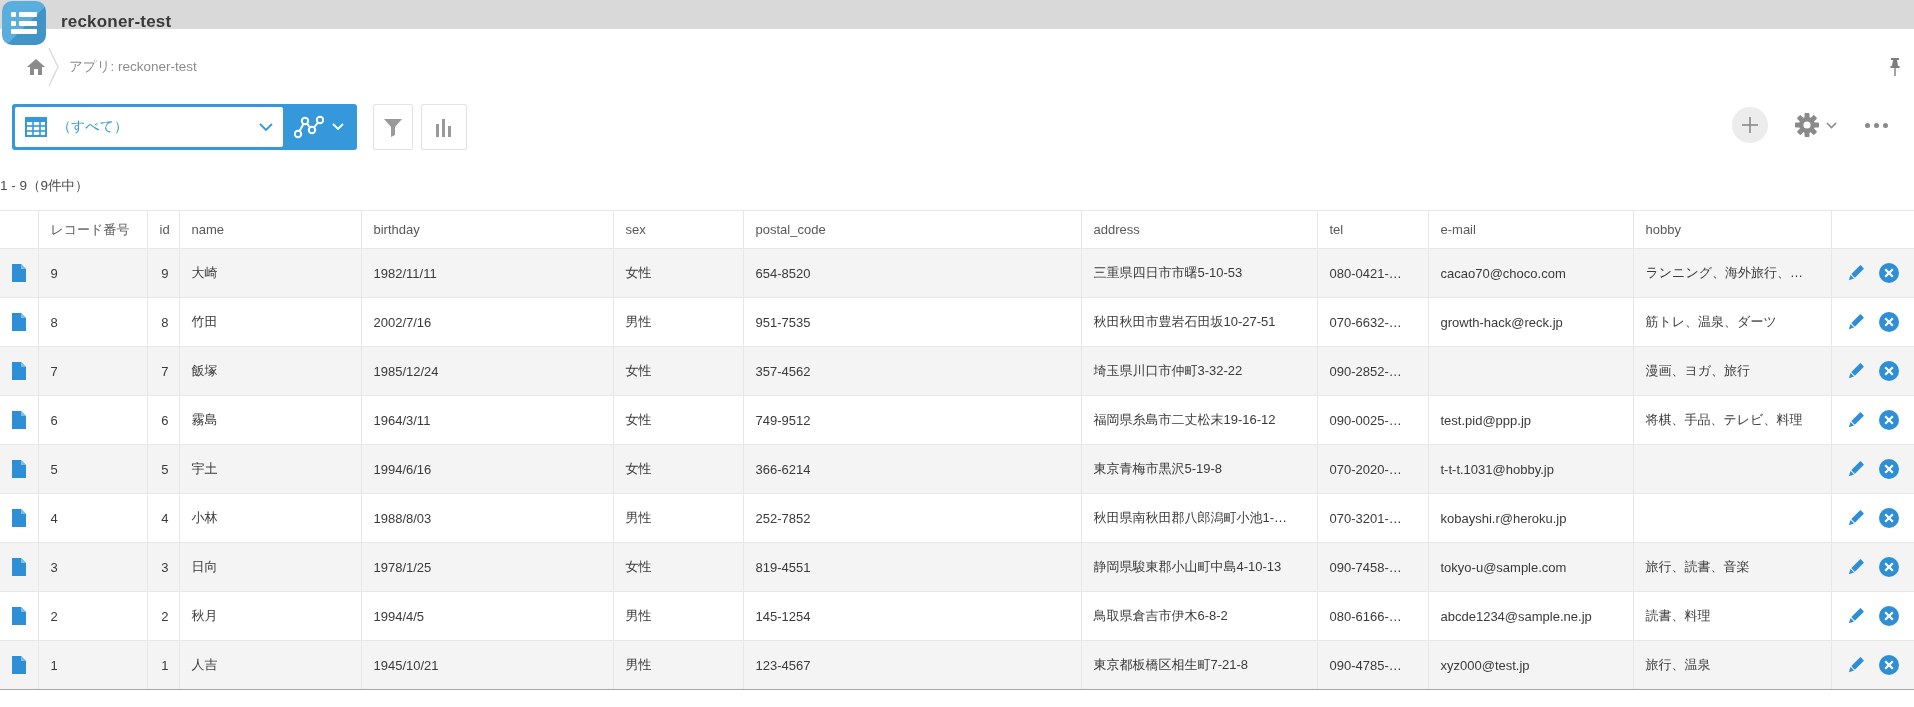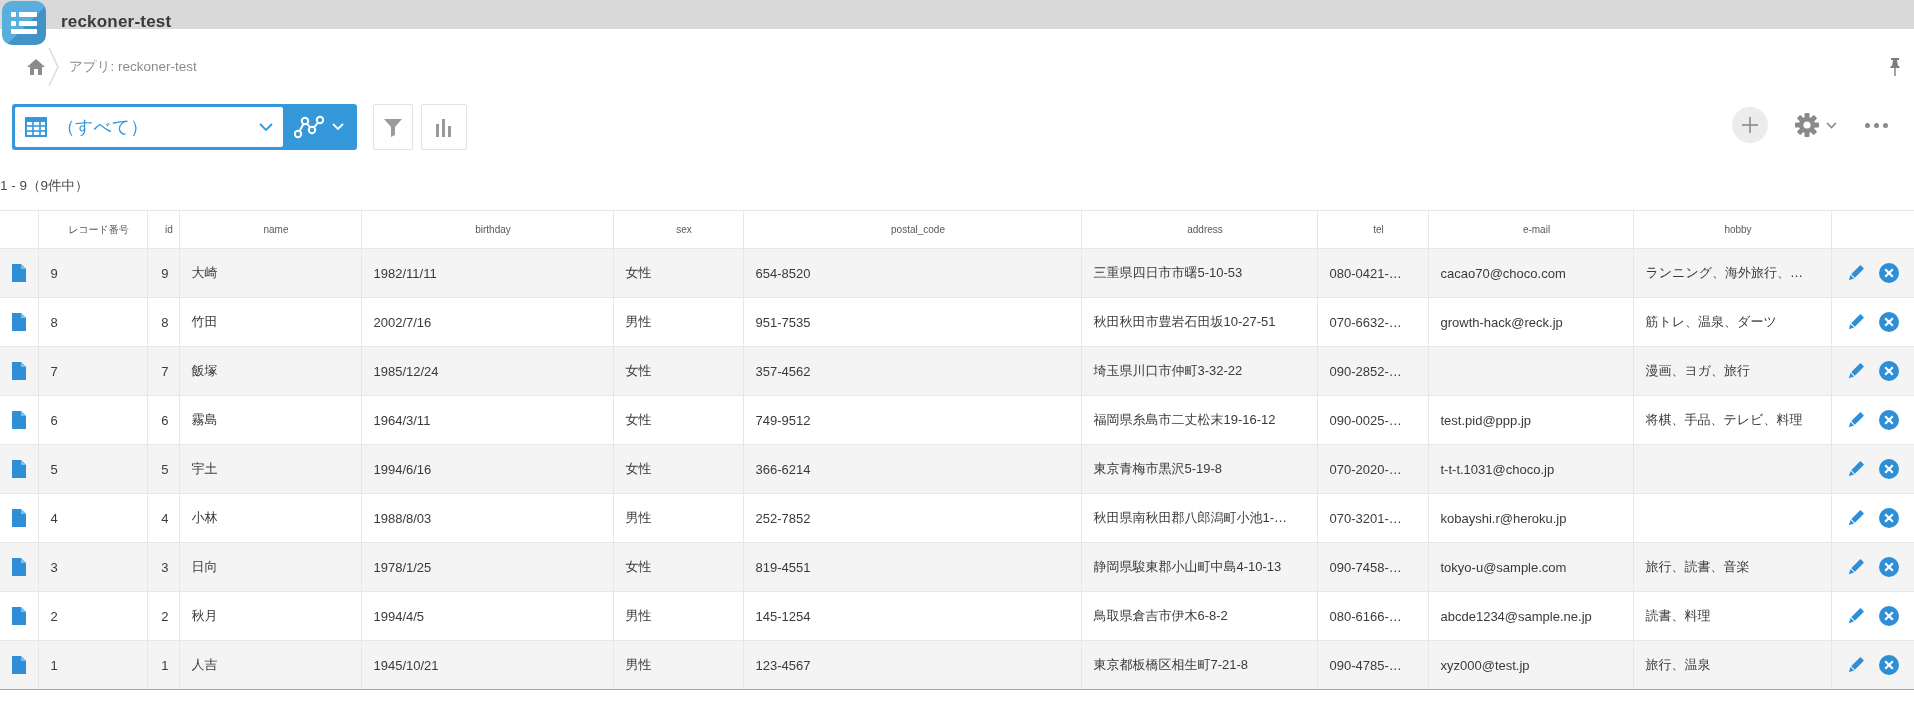--- a/index.html
+++ b/index.html
@@ -25,21 +25,21 @@
   .crumb-sep { position:absolute; left:30px; top:0; height:42px; }
   .crumb-label { position:absolute; left:53px; top:12px; font-size:13.5px; color:#8b8b8b; }
   .pin-ic { position:absolute; right:28px; top:11px; cursor:pointer; }
 
   
   .toolbar { position:absolute; left:0; top:88px; width:1914px; height:74px; background:#fff; }
   .view-group { position:absolute; left:12px; top:16px; height:46px; display:flex;
     background:#3498db; border-radius:3px; padding:3px; cursor:pointer; }
   .view-select { width:268px; background:#fff; border-radius:2px; display:flex;
     align-items:center; padding:0 10px; gap:10px; }
-  .view-select .vlabel { color:#3498db; font-size:18px; flex:1; }
+  .view-select .vlabel { color:#3498db; font-size:14px; flex:1; }
   .graph-seg { width:71px; display:flex; align-items:center; justify-content:center; gap:8px; }
   .tool-btn { position:absolute; top:16px; height:46px; background:#fff;
     border:1px solid #e2e2e2; border-radius:2px; display:flex; align-items:center;
     justify-content:center; cursor:pointer; }
   .btn-filter { left:373px; width:40px; }
   .btn-chart { left:421px; width:46px; }
   .right-tools { position:absolute; right:24px; top:0; height:74px; display:flex;
     align-items:center; gap:26px; }
   .plus-btn { width:36px; height:36px; border-radius:50%; background:#ececec;
     display:flex; align-items:center; justify-content:center; cursor:pointer; }
@@ -48,22 +48,22 @@
   .dots i { width:5px; height:5px; border-radius:50%; background:#8a8a8a; }
 
   
   .pager { position:absolute; left:0; top:162px; width:1914px; height:48px;
     display:flex; align-items:center; justify-content:flex-start; padding-right:98px; }
   .pager-label { font-size:13.5px; color:#4a4a4a; }
 
   
   .rec-table { position:absolute; left:0; top:210px; width:1914px;
     border-collapse:collapse; table-layout:fixed; border-top:1px solid #e7e7e7; }
-  .rec-table th { height:38px; font-weight:normal; font-size:10px; color:#595959;
-    text-align:center; padding:0 0 0 12px; border-right:1px solid #e7e7e7;
+  .rec-table th { height:38px; font-weight:normal; font-size:13px; color:#595959;
+    text-align:left; padding:0 0 0 12px; border-right:1px solid #e7e7e7;
     border-bottom:1px solid #e7e7e7; background:#fff; white-space:nowrap; overflow:hidden; cursor:pointer; }
   .rec-table th:last-child, .rec-table td:last-child { border-right:none; }
   .rec-table th:first-child { cursor:default; }
   .rec-table td { height:49px; font-size:13px; color:#3a3a3a; padding:0 8px 0 12px;
     border-right:1px solid #e7e7e7; border-bottom:1px solid #e7e7e7;
     white-space:nowrap; overflow:hidden; }
   .rec-table tr.odd td { background:#f4f4f5; }
   .rec-table tr.even td { background:#fff; }
   .rec-table tr:last-child td { border-bottom:1px solid #a5a5a5; }
   td.c-icon { text-align:center; padding:0; }
@@ -360,21 +360,21 @@
       </svg>
     </td>
     <td>5</td>
     <td class="c-id">5</td>
     <td>宇土</td>
     <td>1994/6/16</td>
     <td>女性</td>
     <td>366-6214</td>
     <td>東京青梅市黒沢5-19-8</td>
     <td>070-2020-…</td>
-    <td>t-t-t.1031@choco.jp</td>
+    <td>t-t-t.1031@hobby.jp</td>
     <td></td>
     <td class="c-act">
       <div class="act-wrap">
         <svg width="21" height="21" viewBox="0 0 21 21">
           <g fill="#2e8fd6" transform="rotate(45 10.5 10.5)">
             <rect x="8" y="1" width="5" height="13" rx="0.5"></rect>
             <path d="M8 15 H13 L10.5 20 Z"></path>
           </g>
         </svg>
         <svg width="22" height="22" viewBox="0 0 22 22">

